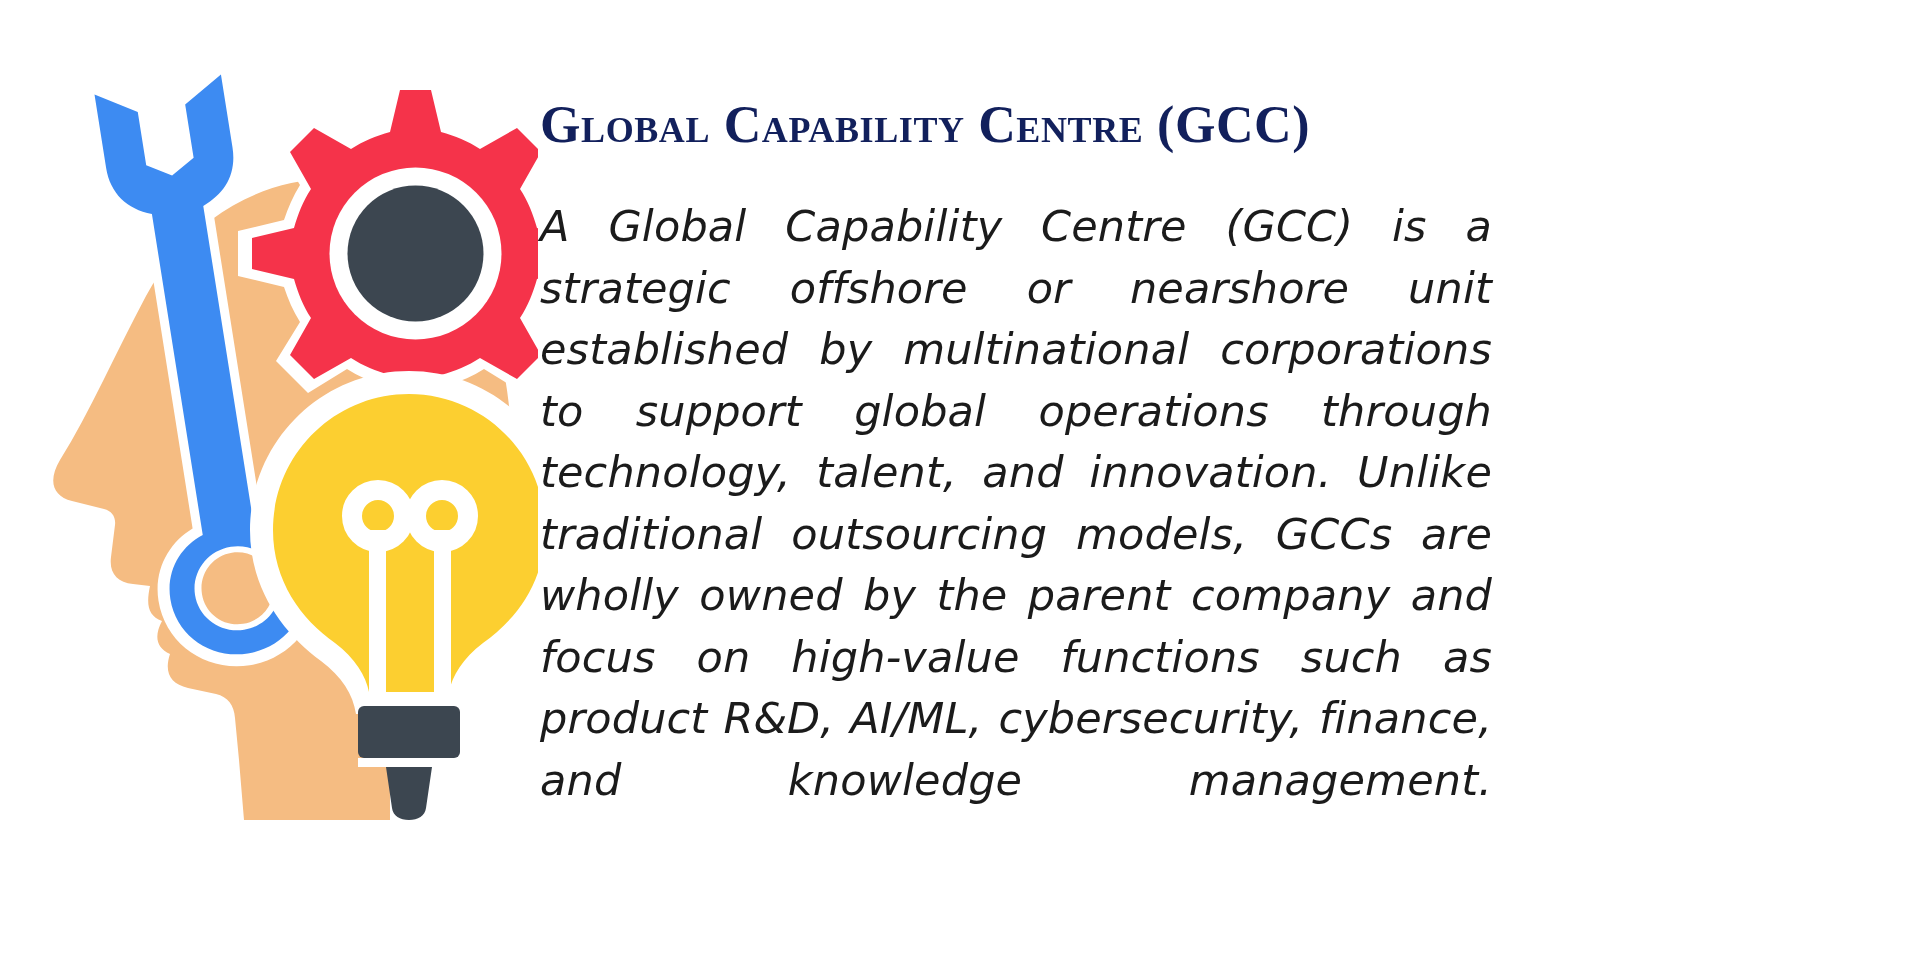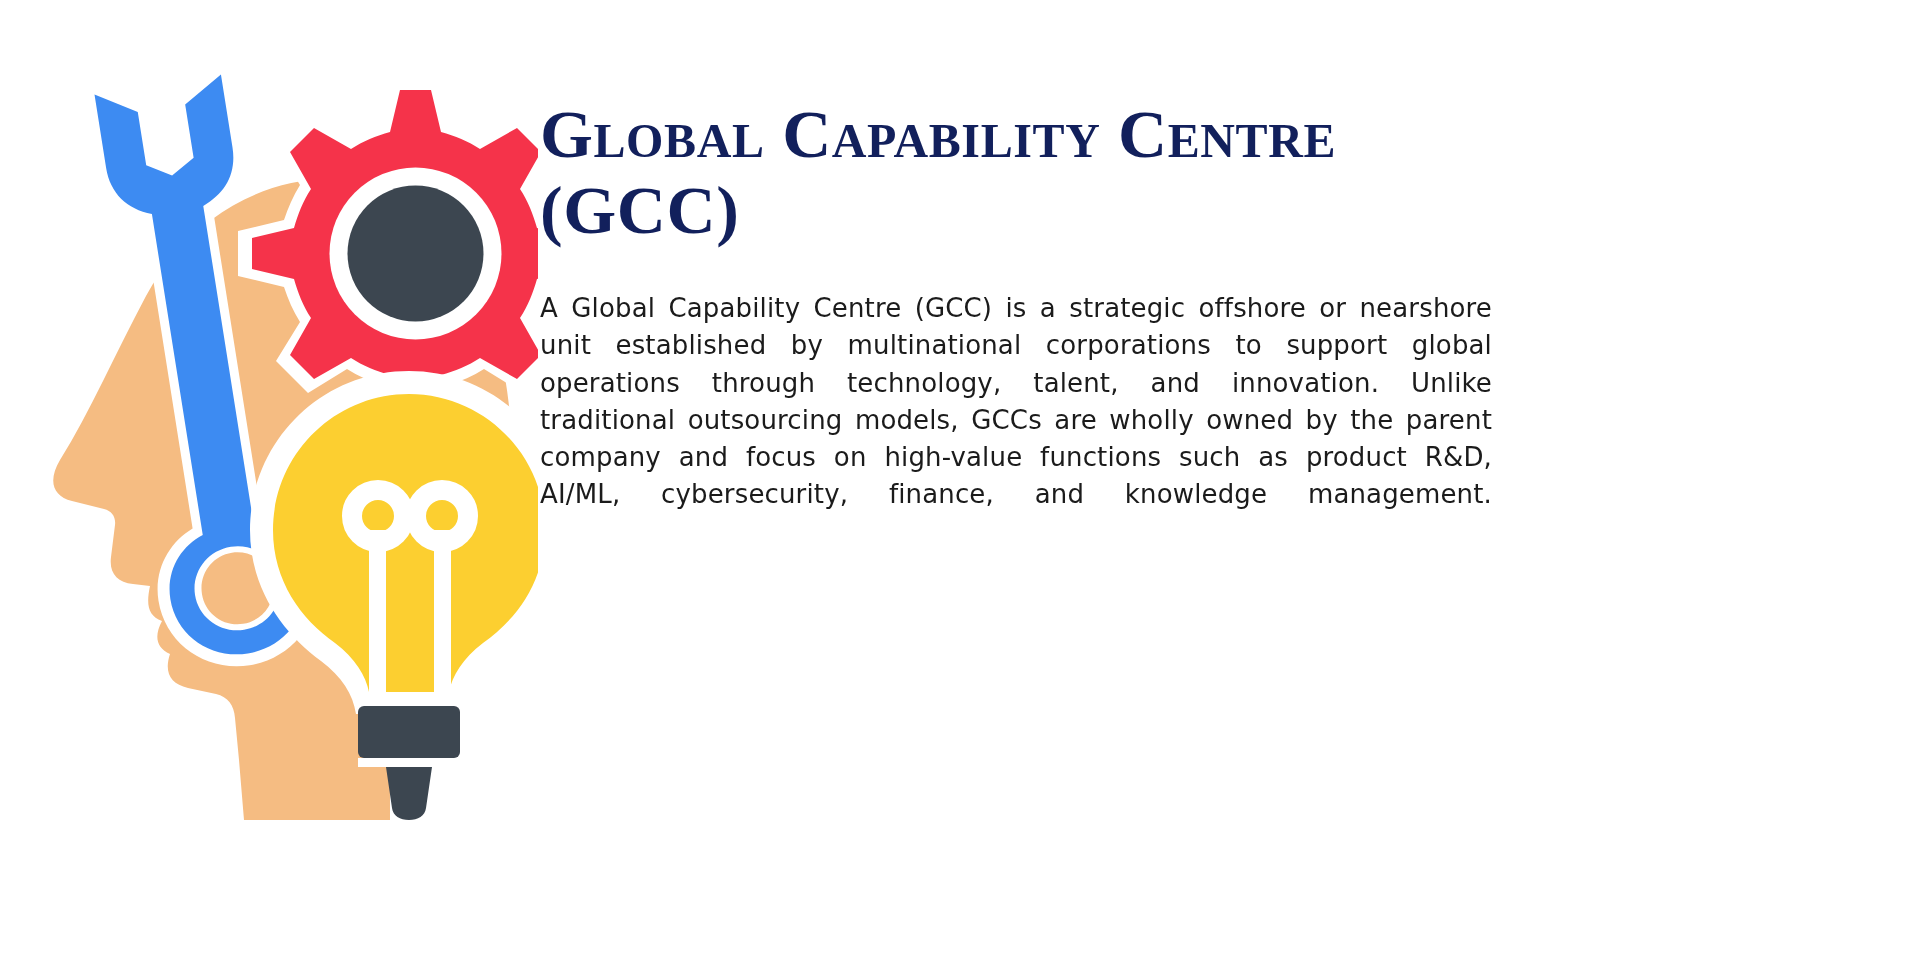--- a/index.html
+++ b/index.html
@@ -44,39 +44,40 @@
     position: absolute;
     left: 540px;
     top: 96px;
     width: 952px;
   }
 
   #title {
     color: #12205c;
     font-family: "Liberation Serif", "DejaVu Serif", serif;
     font-weight: 700;
-    font-size: 68px;
+    font-size: 52px;
     line-height: 1.12;
     letter-spacing: 0.6px;
     font-variant: small-caps;
     margin: 0;
     white-space: pre-line;
   }
 
   #body-text {
     margin: 0;
     padding-top: 42px;
     color: #1b1b1b;
     font-family: "DejaVu Sans", sans-serif;
-    font-size: 26px;
+    font-size: 43px;
     line-height: 1.43;
     text-align: justify;
     text-justify: inter-word;
     letter-spacing: 0.15px;
     word-spacing: 0.5px;
+    font-style: italic;
   }
   #body-text:after {
     content: "";
     display: inline-block;
     width: 100%;
   }
 </style>
 </head>
 <body>
 

